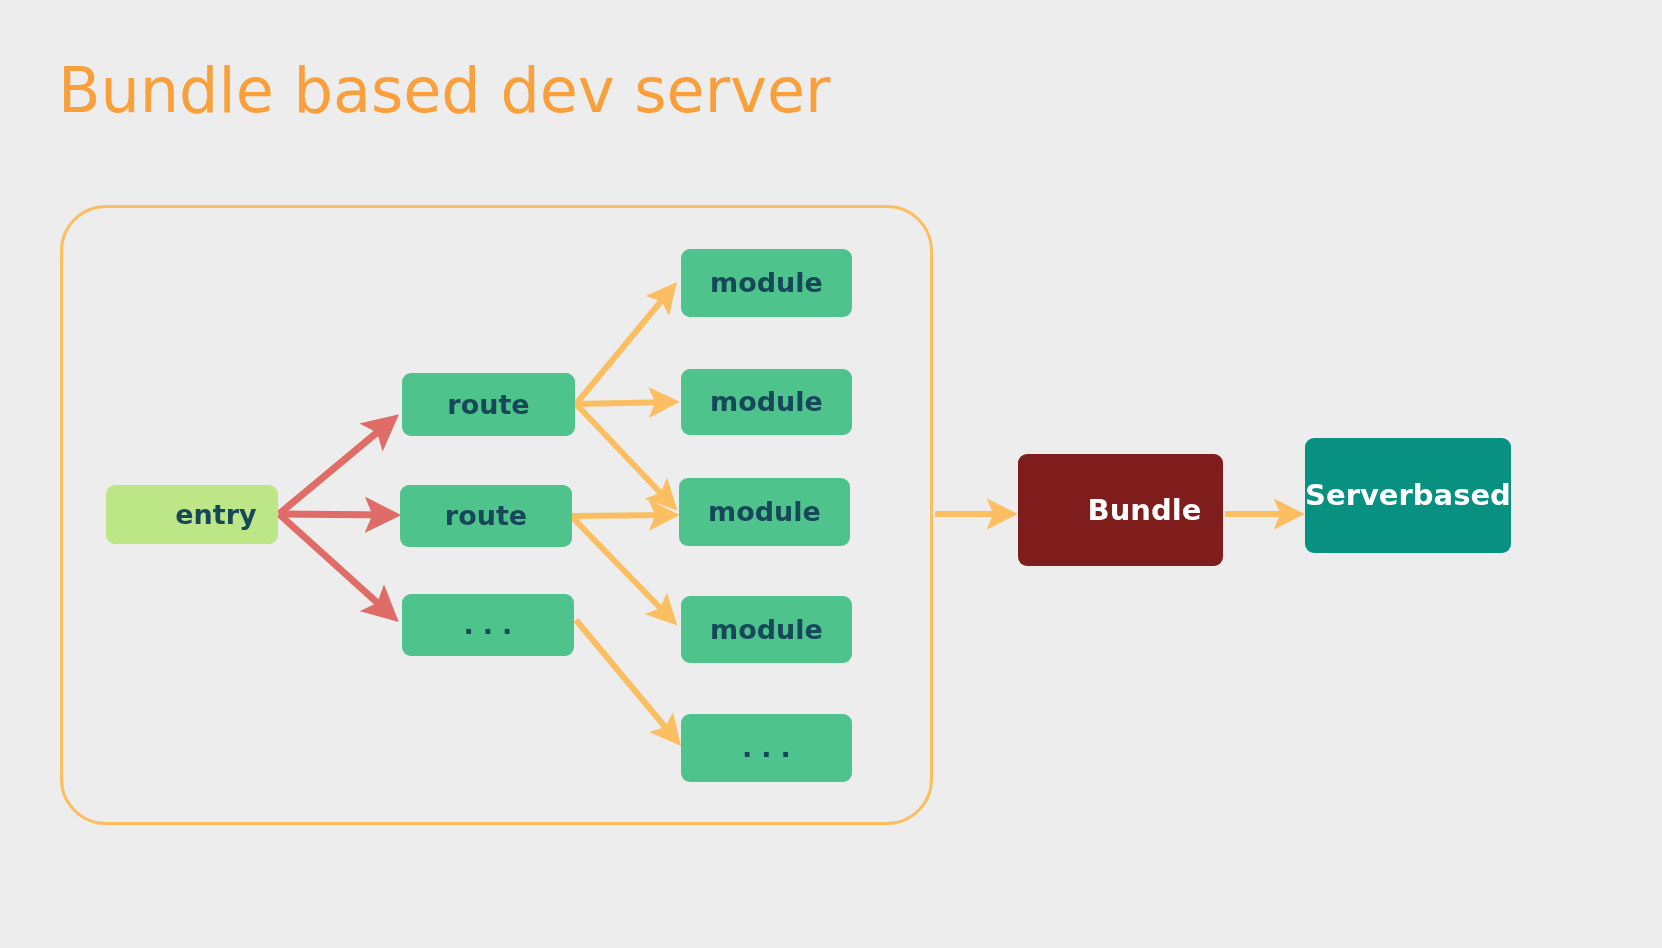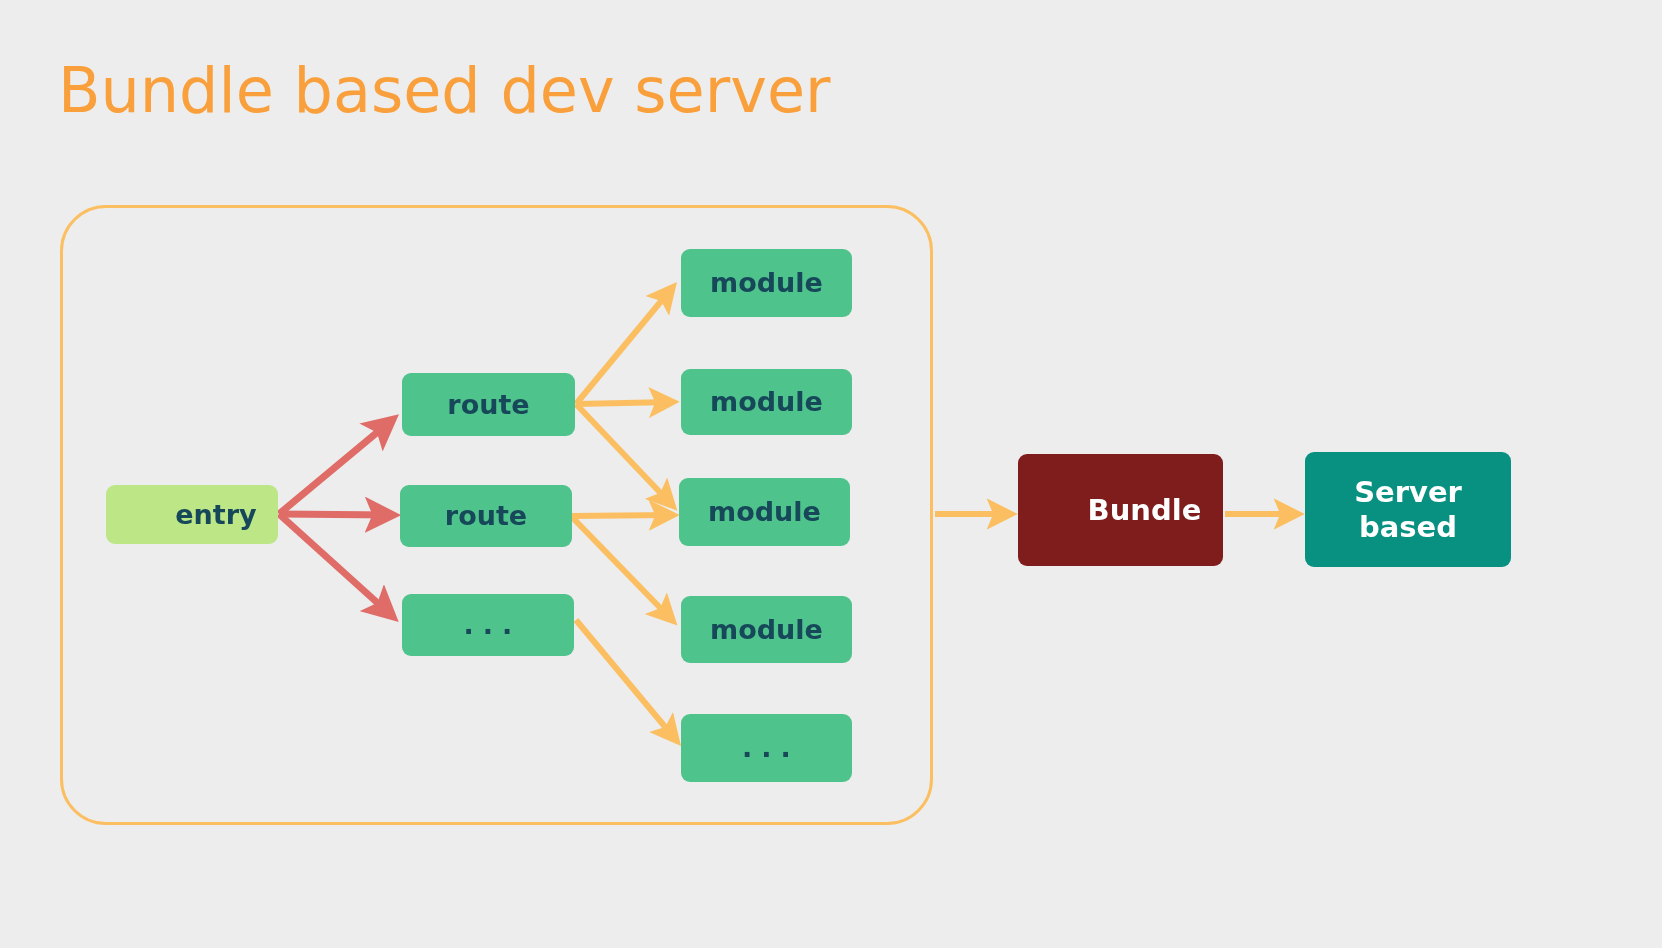--- a/index.html
+++ b/index.html
@@ -180,18 +180,18 @@
   </div>
 
   <div class="node node-green" style="left:681px; top:714px; width:171px; height:68px;">
     <span class="dots">...</span>
   </div>
 
   <div class="node node-bundle" style="left:1018px; top:454px; width:205px; height:112px;">
     <span>Bundle</span>
   </div>
 
-  <div class="node node-server" style="left:1305px; top:452px; width:206px; height:115px; flex-direction:column;">
+  <div class="node node-server" style="left:1305px; top:438px; width:206px; height:115px; ">
     <span>Server</span>
     <span>based</span>
   </div>
 
 </div>
 
 </body></html>

